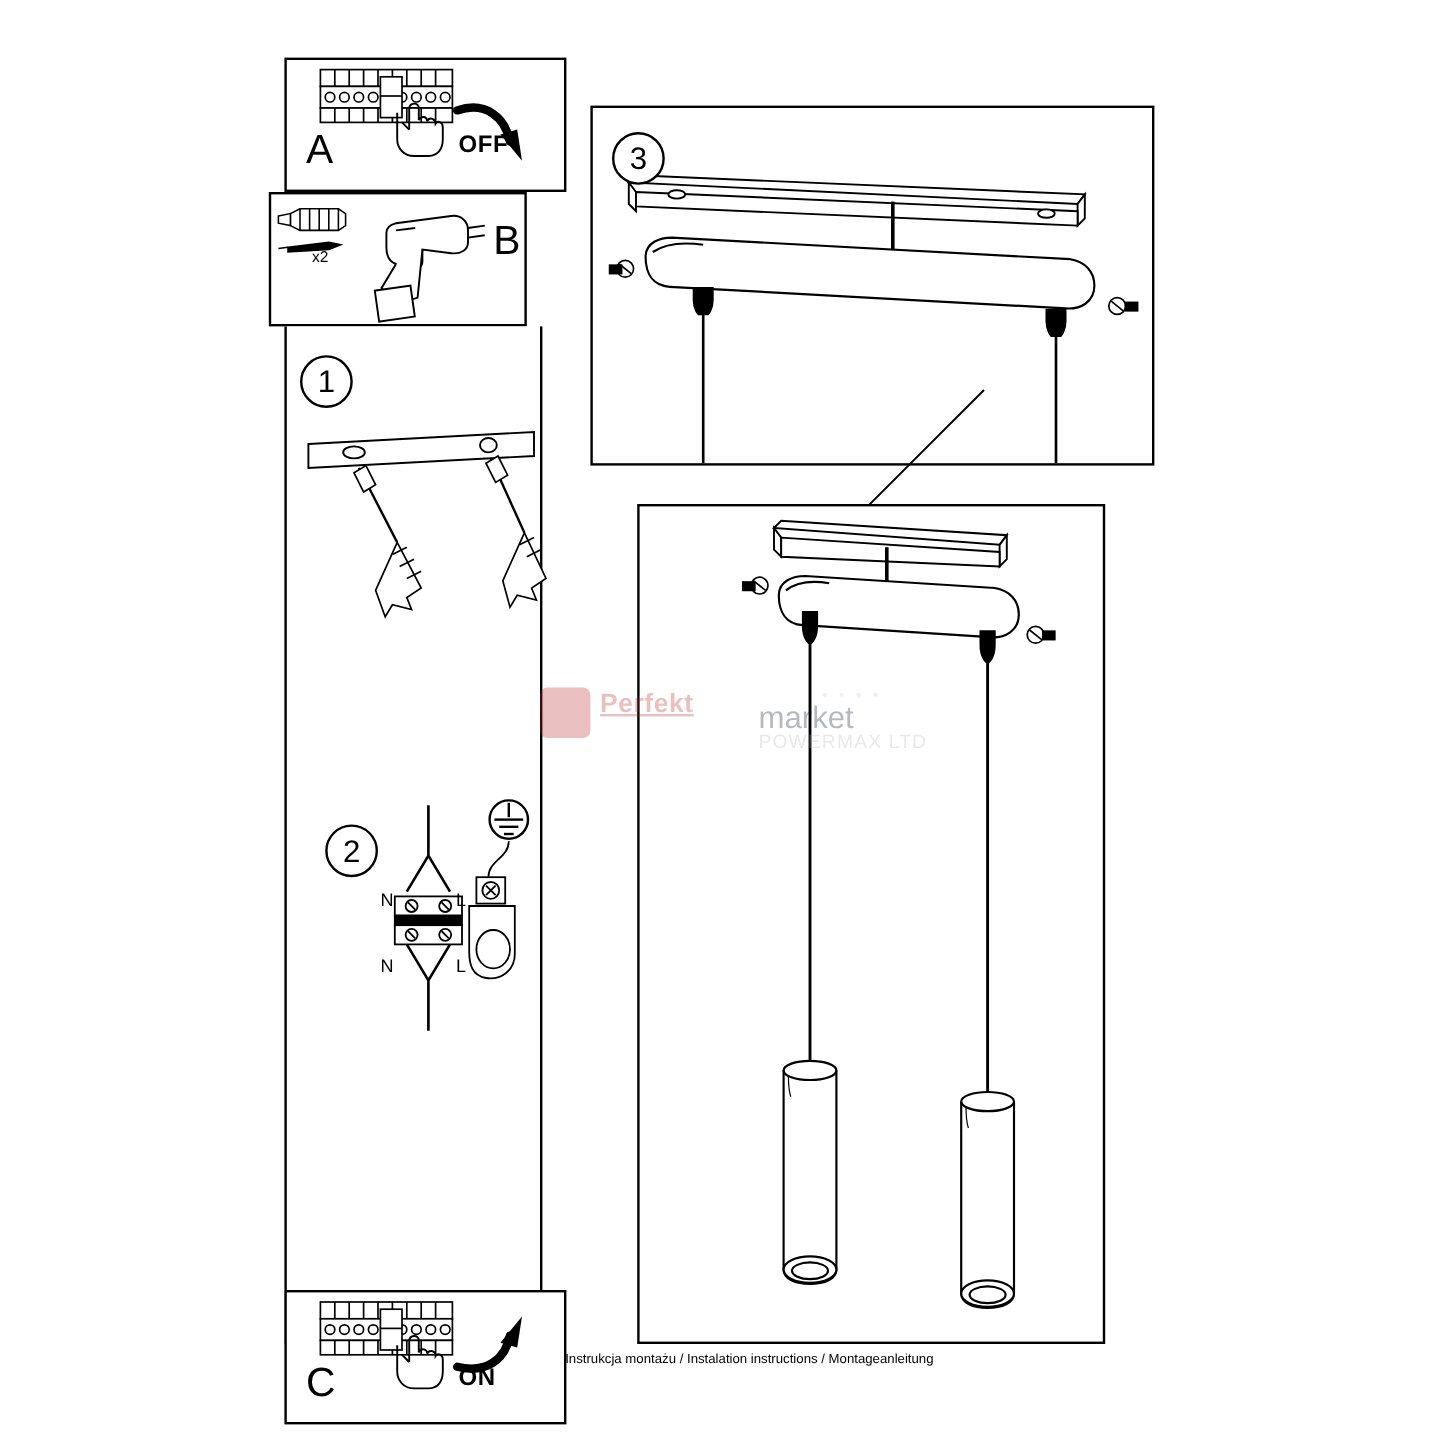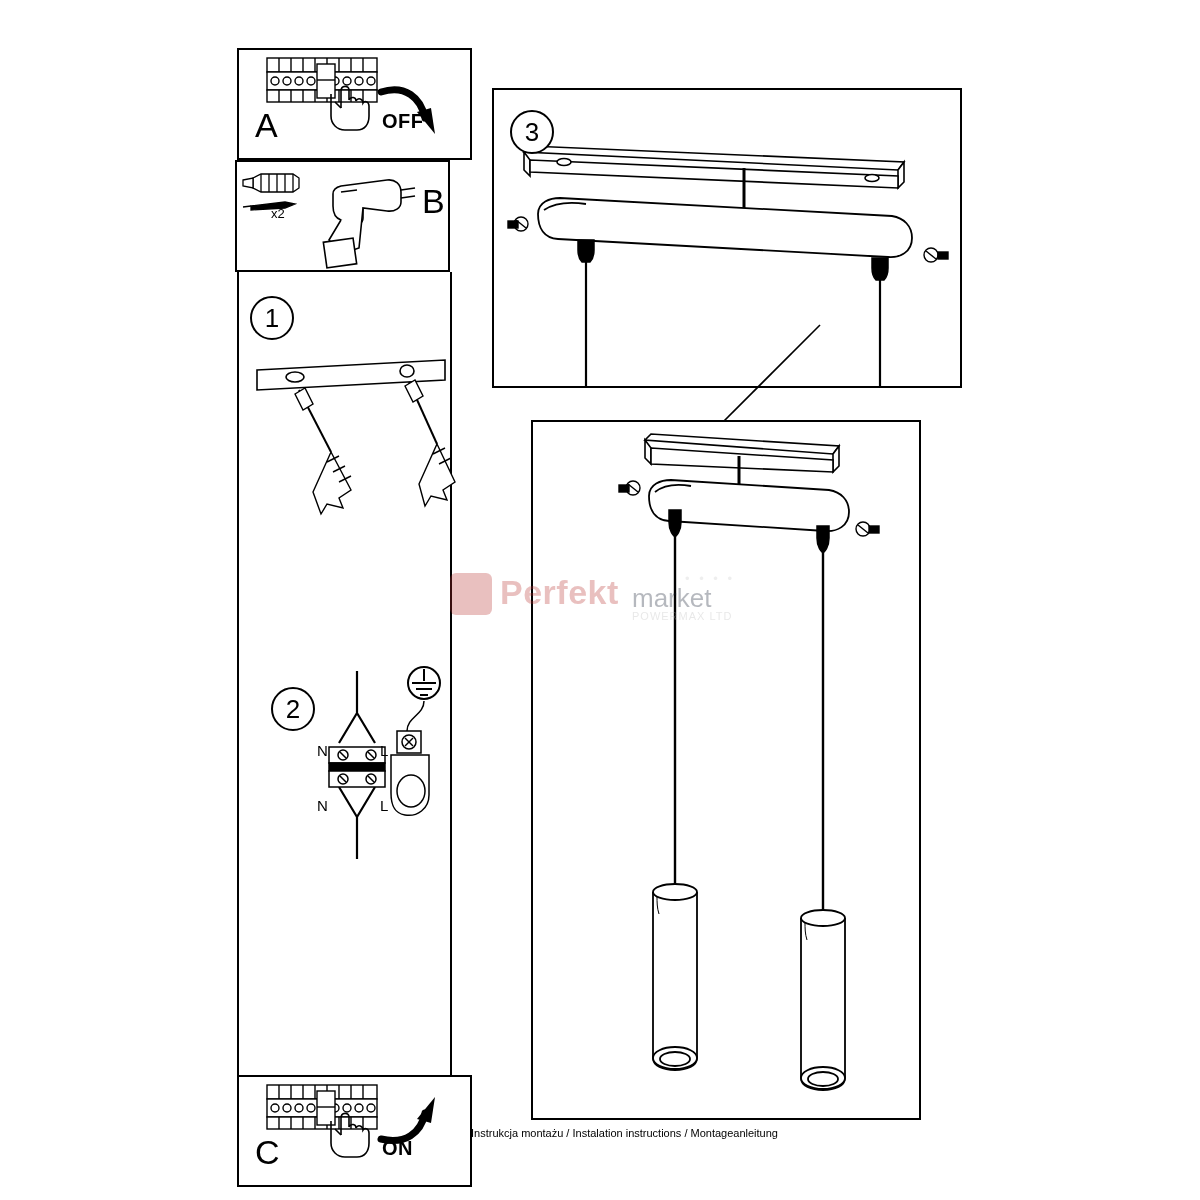--- a/index.html
+++ b/index.html
@@ -20,21 +20,21 @@
   }
   .panel {
     position: absolute;
     border: 2px solid #000;
     background: #fff;
     box-sizing: border-box;
   }
 
   
   #panel-a      { left: 237px; top: 48px;  width: 235px; height: 112px; }
-  #panel-b      { left: 235px; top: 160px; width: 215px; height: 112px; }
+  #panel-b      { left: 224px; top: 160px; width: 215px; height: 112px; }
   #panel-left   { left: 237px; top: 272px; width: 215px; height: 848px; border-top: none; }
   #panel-c      { left: 237px; top: 1075px;width: 235px; height: 112px; }
   #panel-3      { left: 492px; top: 88px;  width: 470px; height: 300px; }
   #panel-main   { left: 531px; top: 420px; width: 390px; height: 700px; }
 
   .step-circle {
     position: absolute;
     border: 2px solid #000;
     border-radius: 50%;
     width: 44px;
@@ -75,37 +75,38 @@
     top: 565px;
     width: 350px;
     height: 70px;
     opacity: 0.30;
     pointer-events: none;
   }
   #watermark .wm-main {
     position: absolute;
     left: 70px;
     top: 8px;
-    font-size: 34px;
+    font-size: 22px;
     font-weight: bold;
     color: #b8312f;
     letter-spacing: 0.5px;
+    text-decoration: underline;
   }
   #watermark .wm-sub {
     position: absolute;
     left: 202px;
     top: 18px;
     font-size: 26px;
     color: #0f172a;
   }
   #watermark .wm-sub2 {
     position: absolute;
     left: 202px;
     top: 45px;
-    font-size: 11px;
+    font-size: 16px;
     color: #b5b5b5;
     letter-spacing: 1px;
   }
   #watermark .wm-mark {
     position: absolute;
     left: 20px;
     top: 8px;
     width: 42px;
     height: 42px;
     background: #b8312f;

